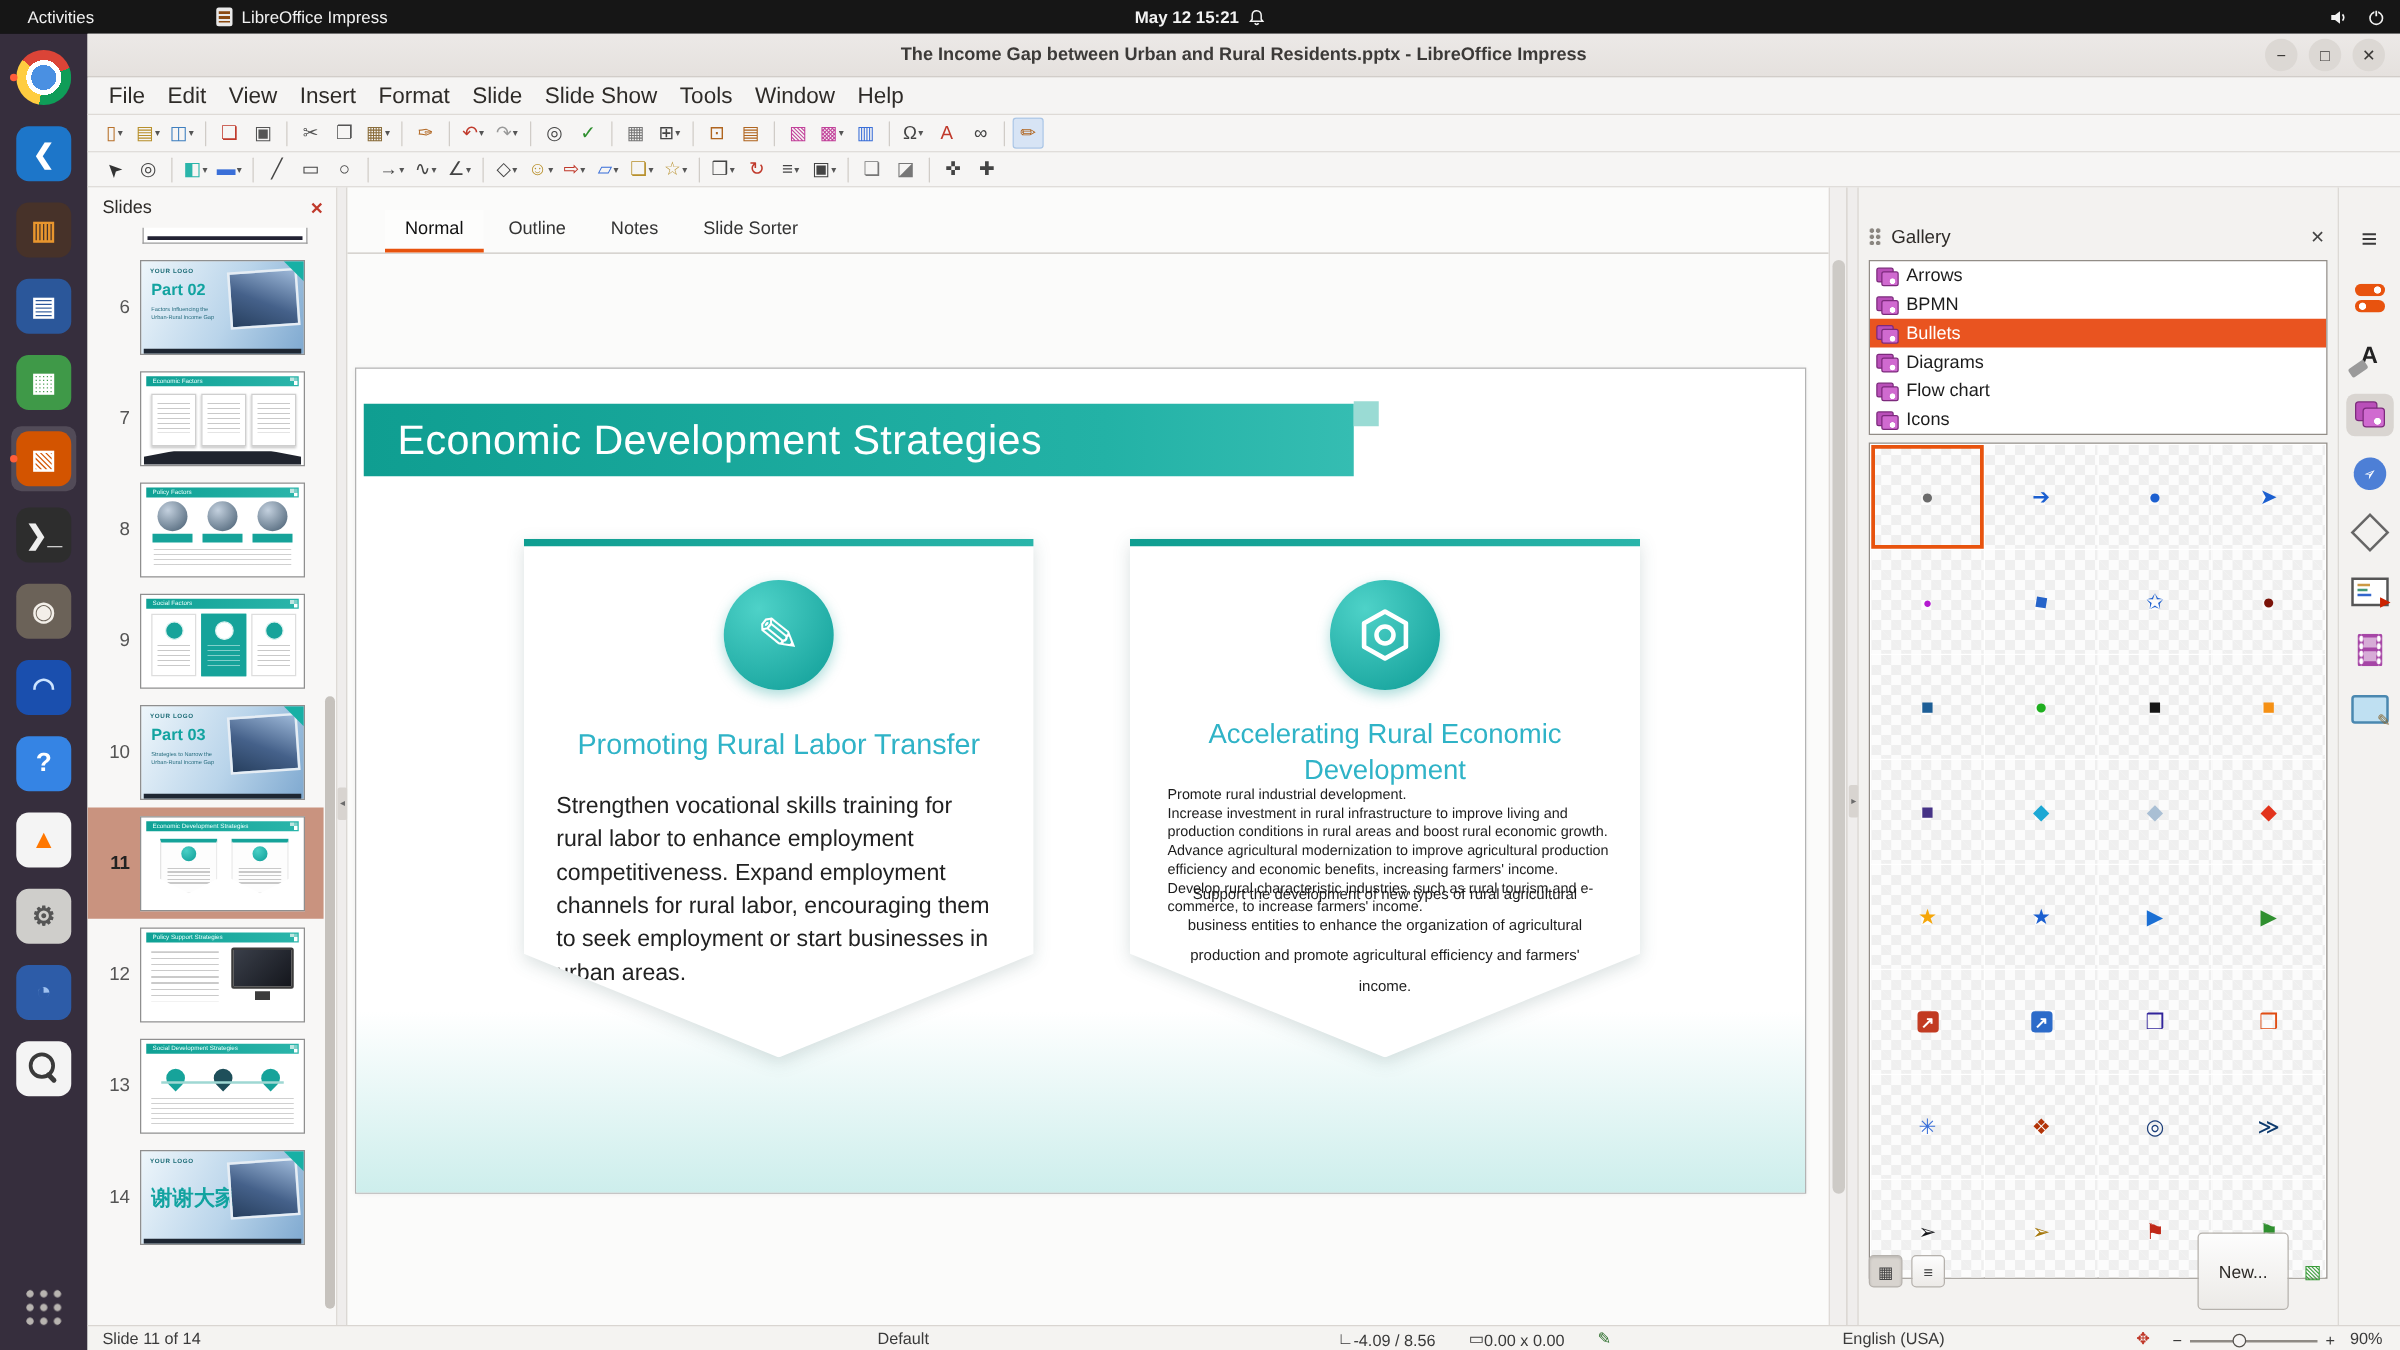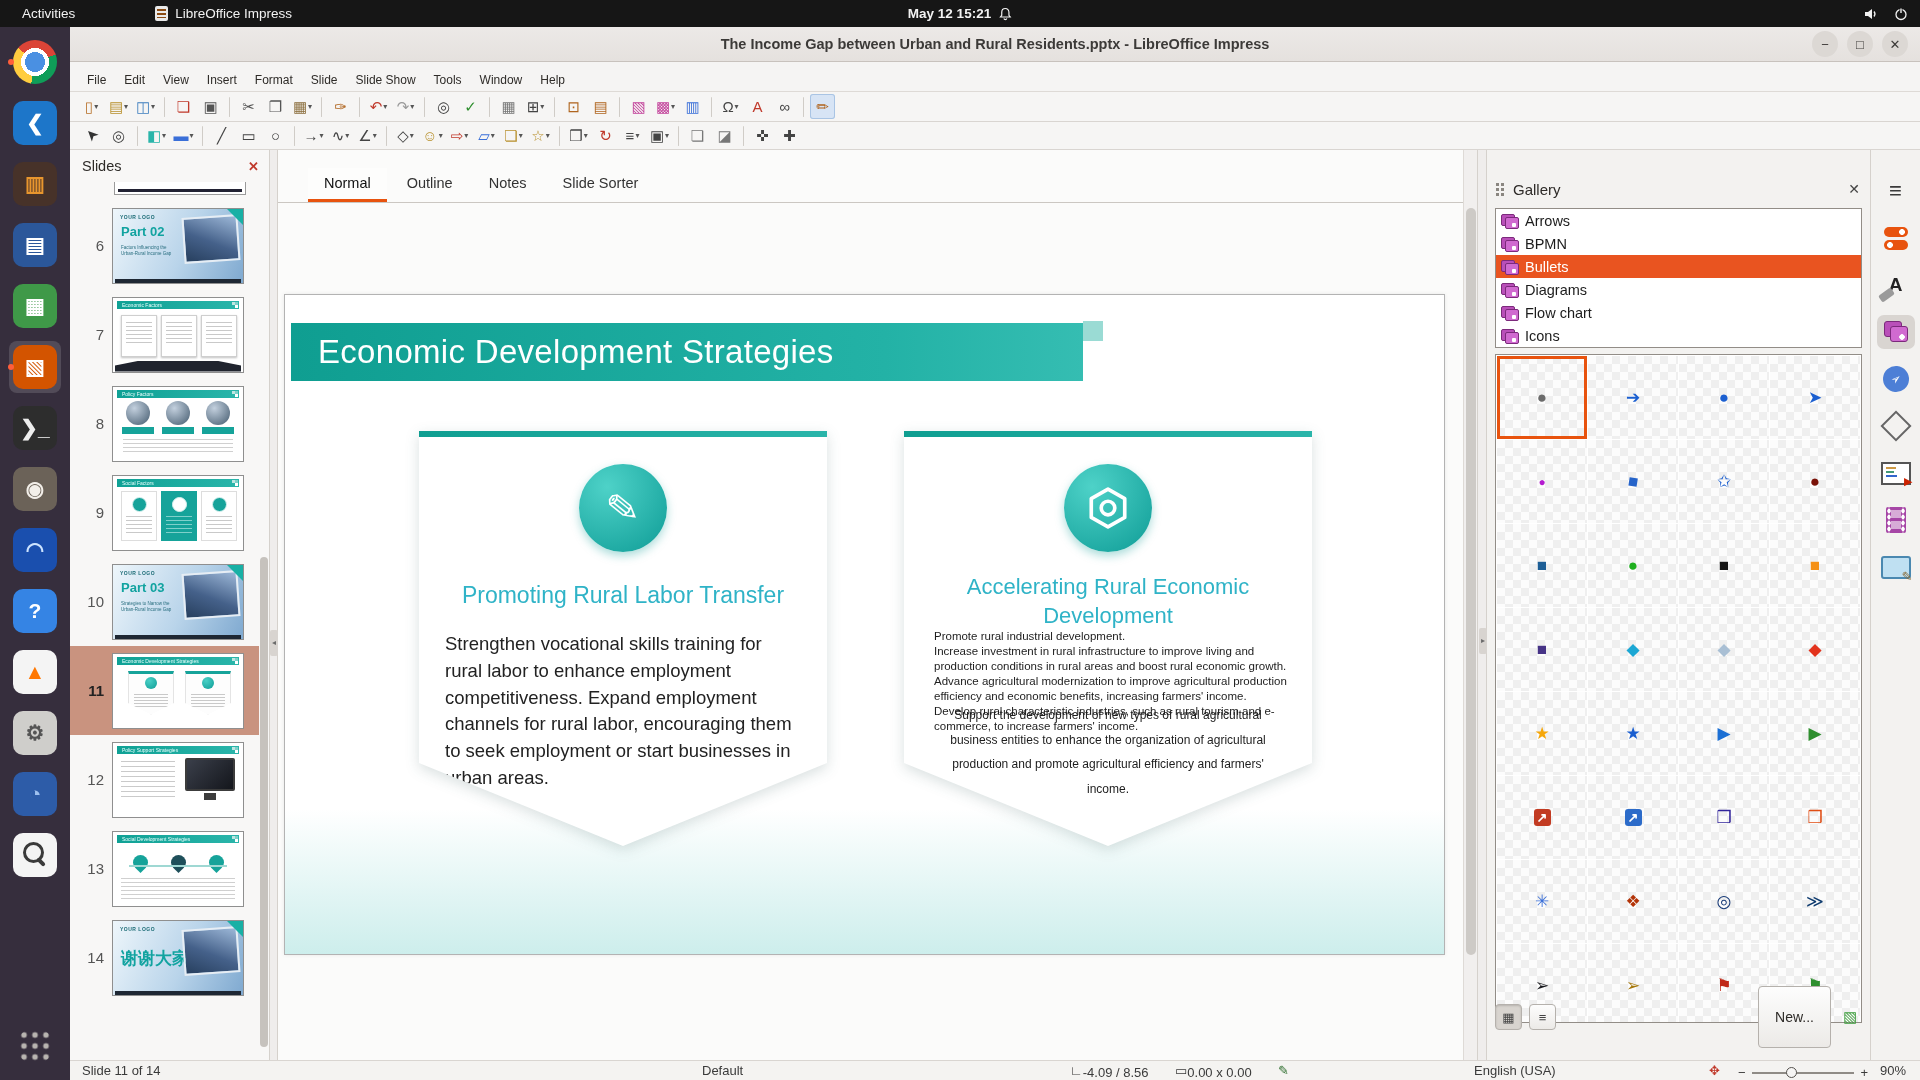--- a/index.html
+++ b/index.html
@@ -1,20 +1,20 @@
 <!DOCTYPE html>
 <html><head>
 <meta charset="utf-8">
 <style>
   *{margin:0;padding:0;box-sizing:border-box}
   html,body{width:1920px;height:1080px;overflow:hidden;background:#000;font-family:"Liberation Sans",sans-serif;-webkit-font-smoothing:antialiased}
   
   #topbar{position:absolute;left:0;top:0;width:1920px;height:27px;background:#161616;color:#f2f2f2;font-size:13.5px;display:flex;align-items:center}
   #topbar .act{padding:0 22px;font-weight:400}
-  #topbar .appchunk{display:flex;align-items:center;gap:7px;margin-left:58px}
+  #topbar .appchunk{display:flex;align-items:center;gap:7px;margin-left:76px}
   #topbar .appchunk .ai{width:13px;height:15px;background:#e9e9e9;border-radius:2px;position:relative}
   #topbar .appchunk .ai::after{content:"";position:absolute;inset:3px 2px;background:repeating-linear-gradient(#8a4a12 0 2px,transparent 2px 4px)}
   #topbar .clock{position:absolute;left:50%;transform:translateX(-50%);display:flex;align-items:center;gap:8px;font-weight:700}
   #topbar .right{position:absolute;right:12px;display:flex;align-items:center;gap:15px}
   #topbar svg{display:block}
   
   #dock{position:absolute;left:0;top:27px;width:70px;height:1053px;background:#362e3d;display:flex;flex-direction:column;align-items:center;gap:9px;padding-top:9px}
   .ditem{width:52px;height:52px;position:relative;display:flex;align-items:center;justify-content:center;flex:none}
   .ditem .tile{width:44px;height:44px;border-radius:10px;display:flex;align-items:center;justify-content:center;font-size:21px;font-weight:700}
   .ditem.has-badge::before{content:"";position:absolute;left:-1px;top:50%;transform:translateY(-50%);width:6px;height:6px;border-radius:50%;background:#ff5e3a}
@@ -24,21 +24,21 @@
   .ic-mag .tile::before{content:"";width:15px;height:15px;border:3px solid #3a3a3a;border-radius:50%;position:absolute;left:10px;top:9px}
   .ic-mag .tile::after{content:"";width:4px;height:10px;background:#3a3a3a;position:absolute;left:26px;top:24px;transform:rotate(-45deg);border-radius:2px}
   .ic-apps{margin-top:auto;margin-bottom:8px}
   .ic-apps .tile{background-image:radial-gradient(#b8b4b0 2.6px,transparent 3.2px);background-size:11px 11px;background-position:center;width:32px;height:32px}
   
   #window{position:absolute;left:70px;top:27px;width:1850px;height:1053px;background:#f3f2f1}
   #titlebar{position:absolute;left:0;top:0;right:0;height:35px;background:linear-gradient(#ece9e7,#e5e1de);border-bottom:1px solid #c8c2bd;display:flex;align-items:center;justify-content:center}
   #titlebar .title{font-size:14.5px;font-weight:700;color:#3c3a38}
   #titlebar .wbtns{position:absolute;right:12px;top:4px;display:flex;gap:9px}
   .wbtn{width:26px;height:26px;border-radius:50%;background:#dcd8d4;color:#3c3a38;font-size:13px;display:flex;align-items:center;justify-content:center}
-  #menubar{position:absolute;left:0;top:35px;right:0;height:30px;background:#f5f4f3;border-bottom:1px solid #dedad6;display:flex;align-items:flex-end;padding-left:8px;font-size:12px;color:#2e2b28}
+  #menubar{position:absolute;left:0;top:35px;right:0;height:30px;background:#f5f4f3;border-bottom:1px solid #dedad6;display:flex;align-items:flex-end;padding-left:8px;font-size:18px;color:#2e2b28}
   #menubar .mi{padding:4px 9px;border-radius:3px}
   .toolbar{position:absolute;left:0;right:0;background:#f6f5f4;border-bottom:1px solid #d9d5d1;display:flex;align-items:center;padding-left:8px}
   #tb1{top:65px;height:30px}
   #tb2{top:95px;height:28px}
   .tbtn{height:25px;min-width:25px;display:flex;align-items:center;justify-content:center;border-radius:3px;margin:0 1px;font-size:15px;line-height:1}
   .tbtn i{font-style:normal}
   .tbtn.dd::after{content:"▾";font-size:8px;color:#555;margin-left:1px}
   .tbtn.sep{min-width:1px;width:1px;height:20px;background:#d0ccc7;margin:0 5px;pointer-events:none}
   .tbtn.active{background:#d7e4f5;box-shadow:inset 0 0 0 1px #a9c4e4}
   .tbtn.rotL i{display:inline-block;transform:rotate(-135deg)}

